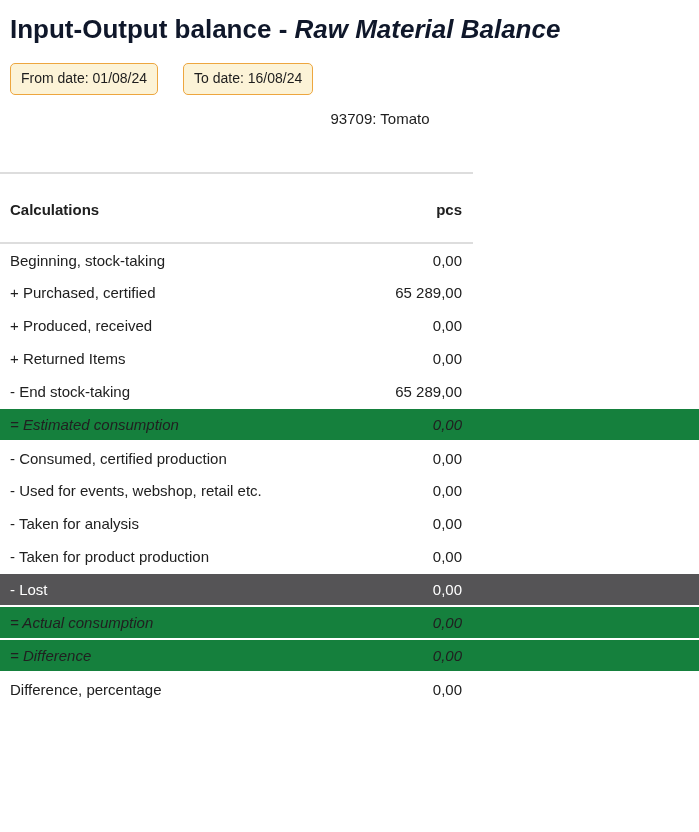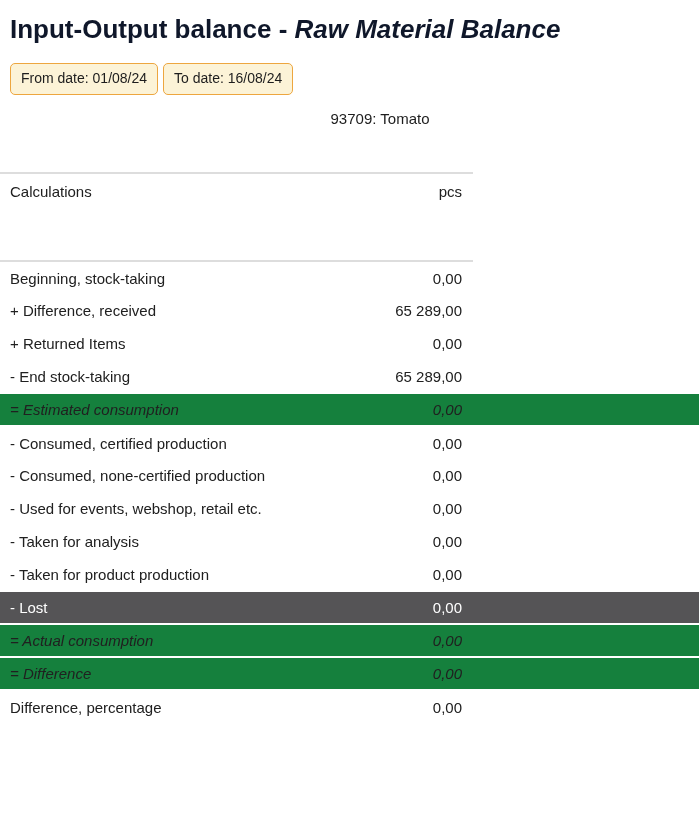--- a/index.html
+++ b/index.html
@@ -20,21 +20,21 @@
     line-height: 33px;
     font-weight: bold;
     color: #0f172a;
     white-space: nowrap;
   }
   .report-title .em { font-style: italic; }
 
   
   .badges {
     display: flex;
-    gap: 5px;
+    gap: 25px;
     margin: 17px 10px 0 10px;
   }
   .badge {
     background: #FCF3D7;
     border: 1px solid #EDA63F;
     border-radius: 5px;
     padding: 6px 10px 7px 10px;
     font-size: 14px;
     line-height: 17px;
     color: #1d1d1d;
@@ -56,24 +56,24 @@
     width: 699px;
     border-collapse: collapse;
     table-layout: fixed;
     font-size: 15px;
   }
   col.c-label  { width: 305px; }
   col.c-value  { width: 168px; }
   col.c-filler { width: 226px; }
 
   thead th {
-    height: 88px;
+    height: 70px;
     vertical-align: top;
-    font-weight: normal;
-    padding-top: 9px;
+    font-weight: bold;
+    padding-top: 27px;
   }
   thead th.b {
     border-top: 2px solid #DDDDDD;
     border-bottom: 2px solid #DDDDDD;
   }
   th.h-label { text-align: left;  padding-left: 10px; }
   th.h-unit  { text-align: right; padding-right: 11px; }
 
   tbody td { height: 33px; vertical-align: middle; }
   td.label { text-align: left;  padding-left: 10px; }
@@ -118,46 +118,46 @@
       <th></th>
     </tr>
   </thead>
   <tbody id="balance-body">
       <tr>
         <td class="label">Beginning, stock-taking</td>
         <td class="value">0,00</td>
         <td class="filler"></td>
       </tr>
       <tr>
-        <td class="label">+ Difference, received</td>
+        <td class="label">+ Purchased, certified</td>
         <td class="value">65 289,00</td>
+        <td class="filler"></td>
+      </tr>
+      <tr>
+        <td class="label">+ Produced, received</td>
+        <td class="value">0,00</td>
         <td class="filler"></td>
       </tr>
       <tr>
         <td class="label">+ Returned Items</td>
         <td class="value">0,00</td>
         <td class="filler"></td>
       </tr>
       <tr>
         <td class="label">- End stock-taking</td>
         <td class="value">65 289,00</td>
         <td class="filler"></td>
       </tr>
       <tr class="subtotal">
         <td class="label">= Estimated consumption</td>
         <td class="value">0,00</td>
         <td class="filler"></td>
       </tr>
       <tr>
         <td class="label">- Consumed, certified production</td>
-        <td class="value">0,00</td>
-        <td class="filler"></td>
-      </tr>
-      <tr>
-        <td class="label">- Consumed, none-certified production</td>
         <td class="value">0,00</td>
         <td class="filler"></td>
       </tr>
       <tr>
         <td class="label">- Used for events, webshop, retail etc.</td>
         <td class="value">0,00</td>
         <td class="filler"></td>
       </tr>
       <tr>
         <td class="label">- Taken for analysis</td>

